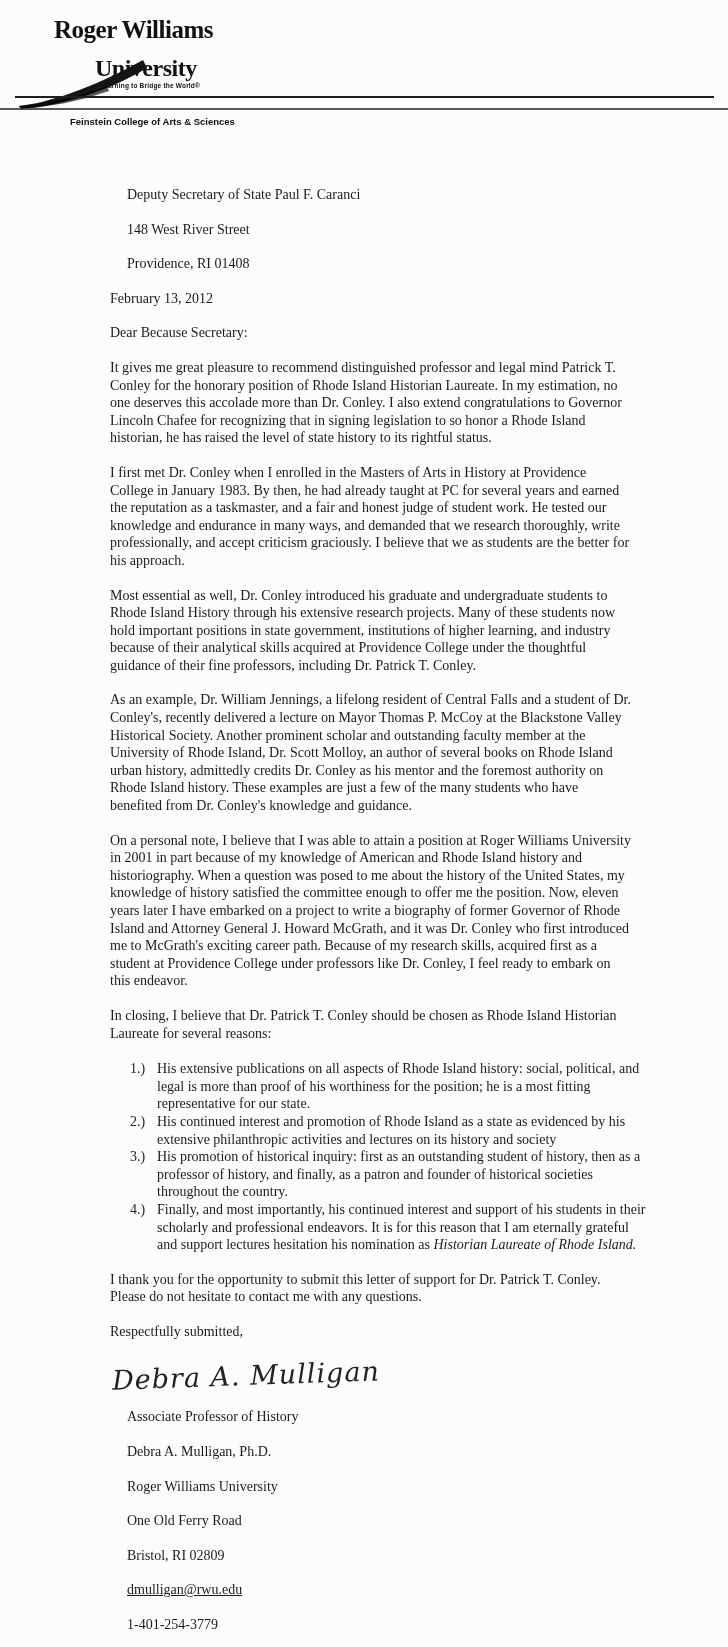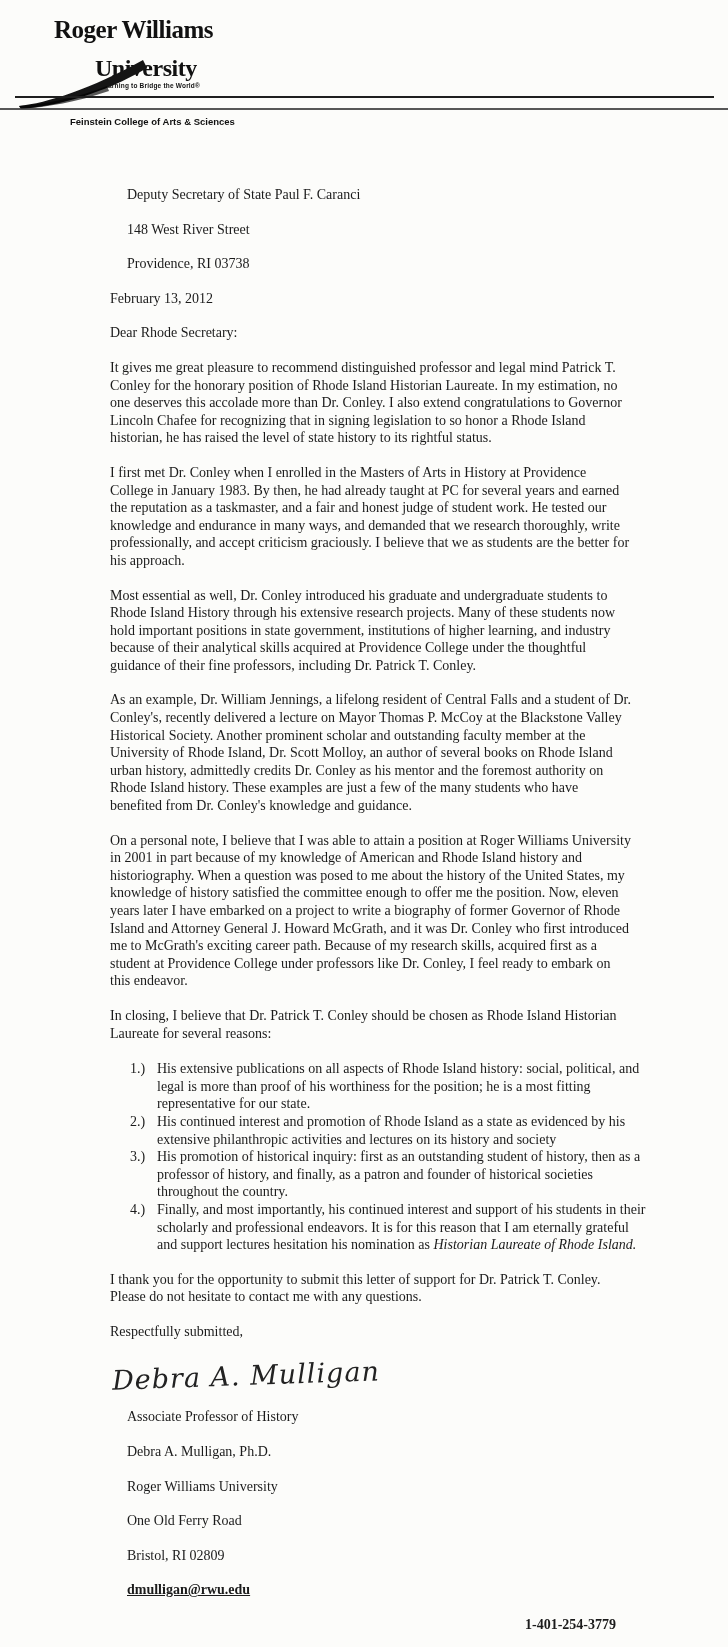--- a/index.html
+++ b/index.html
@@ -34,22 +34,22 @@
   ol.reasons .li-text{flex:1;}
   .closing{margin-top:18px;}
   .valediction{margin-top:18px;}
   .signature-script{
     display:inline-block;margin:4px 0 0 2px;
     font-family:"DejaVu Serif",serif;font-style:italic;
     font-size:27px;line-height:30px;color:#222;
     transform:rotate(-2deg);letter-spacing:1px;
   }
   .signer-block{margin-top:2px;}
-  .email{text-decoration:underline;font-weight:700;}
-  .phone{font-weight:700;text-align:right;}
+  .email{text-decoration:underline;font-weight:400;}
+  .phone{font-weight:400;}
   em{}
 </style>
 </head>
 <body>
 
 <div class="letterhead">
   <div class="logo">
     <svg class="swoosh" viewBox="0 0 132 54" xmlns="http://www.w3.org/2000/svg">
       <path d="M2 50 C 30 47, 74 33, 126 4 L 130 12 C 86 38, 40 50, 4 53 Z" fill="#151515"></path>
       <path d="M2 50 C 28 48, 60 42, 90 30 L 92 35 C 60 46, 30 51, 4 53 Z" fill="#000" opacity="0.65"></path>
@@ -61,26 +61,26 @@
   <div class="rule1"></div>
   <div class="rule2"></div>
   <div class="college">Feinstein College of Arts &amp; Sciences</div>
 </div>
 
 <div class="content">
 
   <div class="recipient">
     <div>Deputy Secretary of State Paul F. Caranci</div>
     <div>148 West River Street</div>
-    <div>Providence, RI  03738</div>
+    <div>Providence, RI  01408</div>
   </div>
 
   <div class="date">February 13, 2012</div>
 
-  <div class="salutation">Dear Rhode Secretary:</div>
+  <div class="salutation">Dear Because Secretary:</div>
 
   <p class="para">It gives me great pleasure to recommend distinguished professor and legal mind Patrick T. Conley for the honorary position of Rhode Island Historian Laureate.  In my estimation, no one deserves this accolade more than Dr. Conley.  I also extend congratulations to Governor Lincoln Chafee for recognizing that in signing legislation to so honor a Rhode Island historian, he has raised the level of state history to its rightful status.</p>
   <p class="para">I first met Dr. Conley when I enrolled in the Masters of Arts in History at Providence College in January 1983.  By then, he had already taught at PC for several years and earned the reputation as a taskmaster, and a fair and honest judge of student work.  He tested our knowledge and endurance in many ways, and demanded that we research thoroughly, write professionally, and accept criticism graciously.  I believe that we as students are the better for his approach.</p>
   <p class="para">Most essential as well, Dr. Conley introduced his graduate and undergraduate students to Rhode Island History through his extensive research projects.  Many of these students now hold important positions in state government, institutions of higher learning, and industry because of their analytical skills acquired at Providence College under the thoughtful guidance of their fine professors, including Dr. Patrick T. Conley.</p>
   <p class="para">As an example, Dr. William Jennings, a lifelong resident of Central Falls and a student of Dr. Conley's, recently delivered a lecture on Mayor Thomas P. McCoy at the Blackstone Valley Historical Society.  Another prominent scholar and outstanding faculty member at the University of Rhode Island, Dr. Scott Molloy, an author of several books on Rhode Island urban history, admittedly credits Dr. Conley as his mentor and the foremost authority on Rhode Island history.  These examples are just a few of the many students who have benefited from Dr. Conley's knowledge and guidance.</p>
   <p class="para">On a personal note, I believe that I was able to attain a position at Roger Williams University in 2001 in part because of my knowledge of American and Rhode Island history and historiography.  When a question was posed to me about the history of the United States, my knowledge of history satisfied the committee enough to offer me the position.  Now, eleven years later I have embarked on a project to write a biography of former Governor of Rhode Island and Attorney General J. Howard McGrath, and it was Dr. Conley who first introduced me to McGrath's exciting career path.  Because of my research skills, acquired first as a student at Providence College under professors like Dr. Conley, I feel ready to embark on this endeavor.</p>
 
   <p class="para">In closing, I believe that Dr. Patrick T. Conley should be chosen as Rhode Island Historian Laureate for several reasons:</p>
 
   <ol class="reasons">

